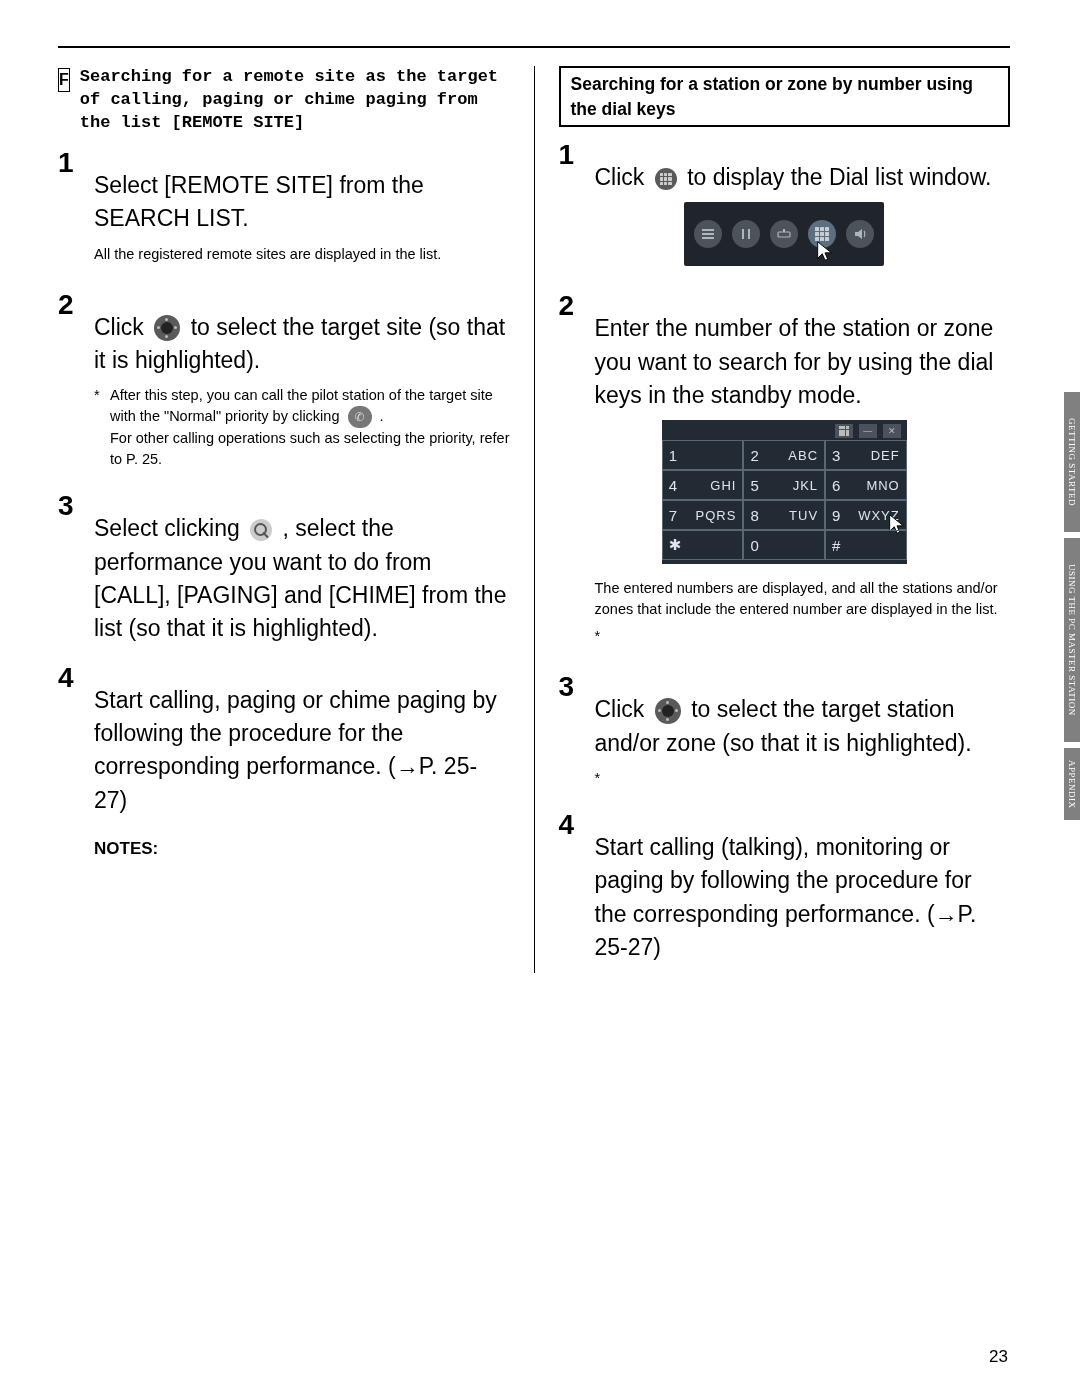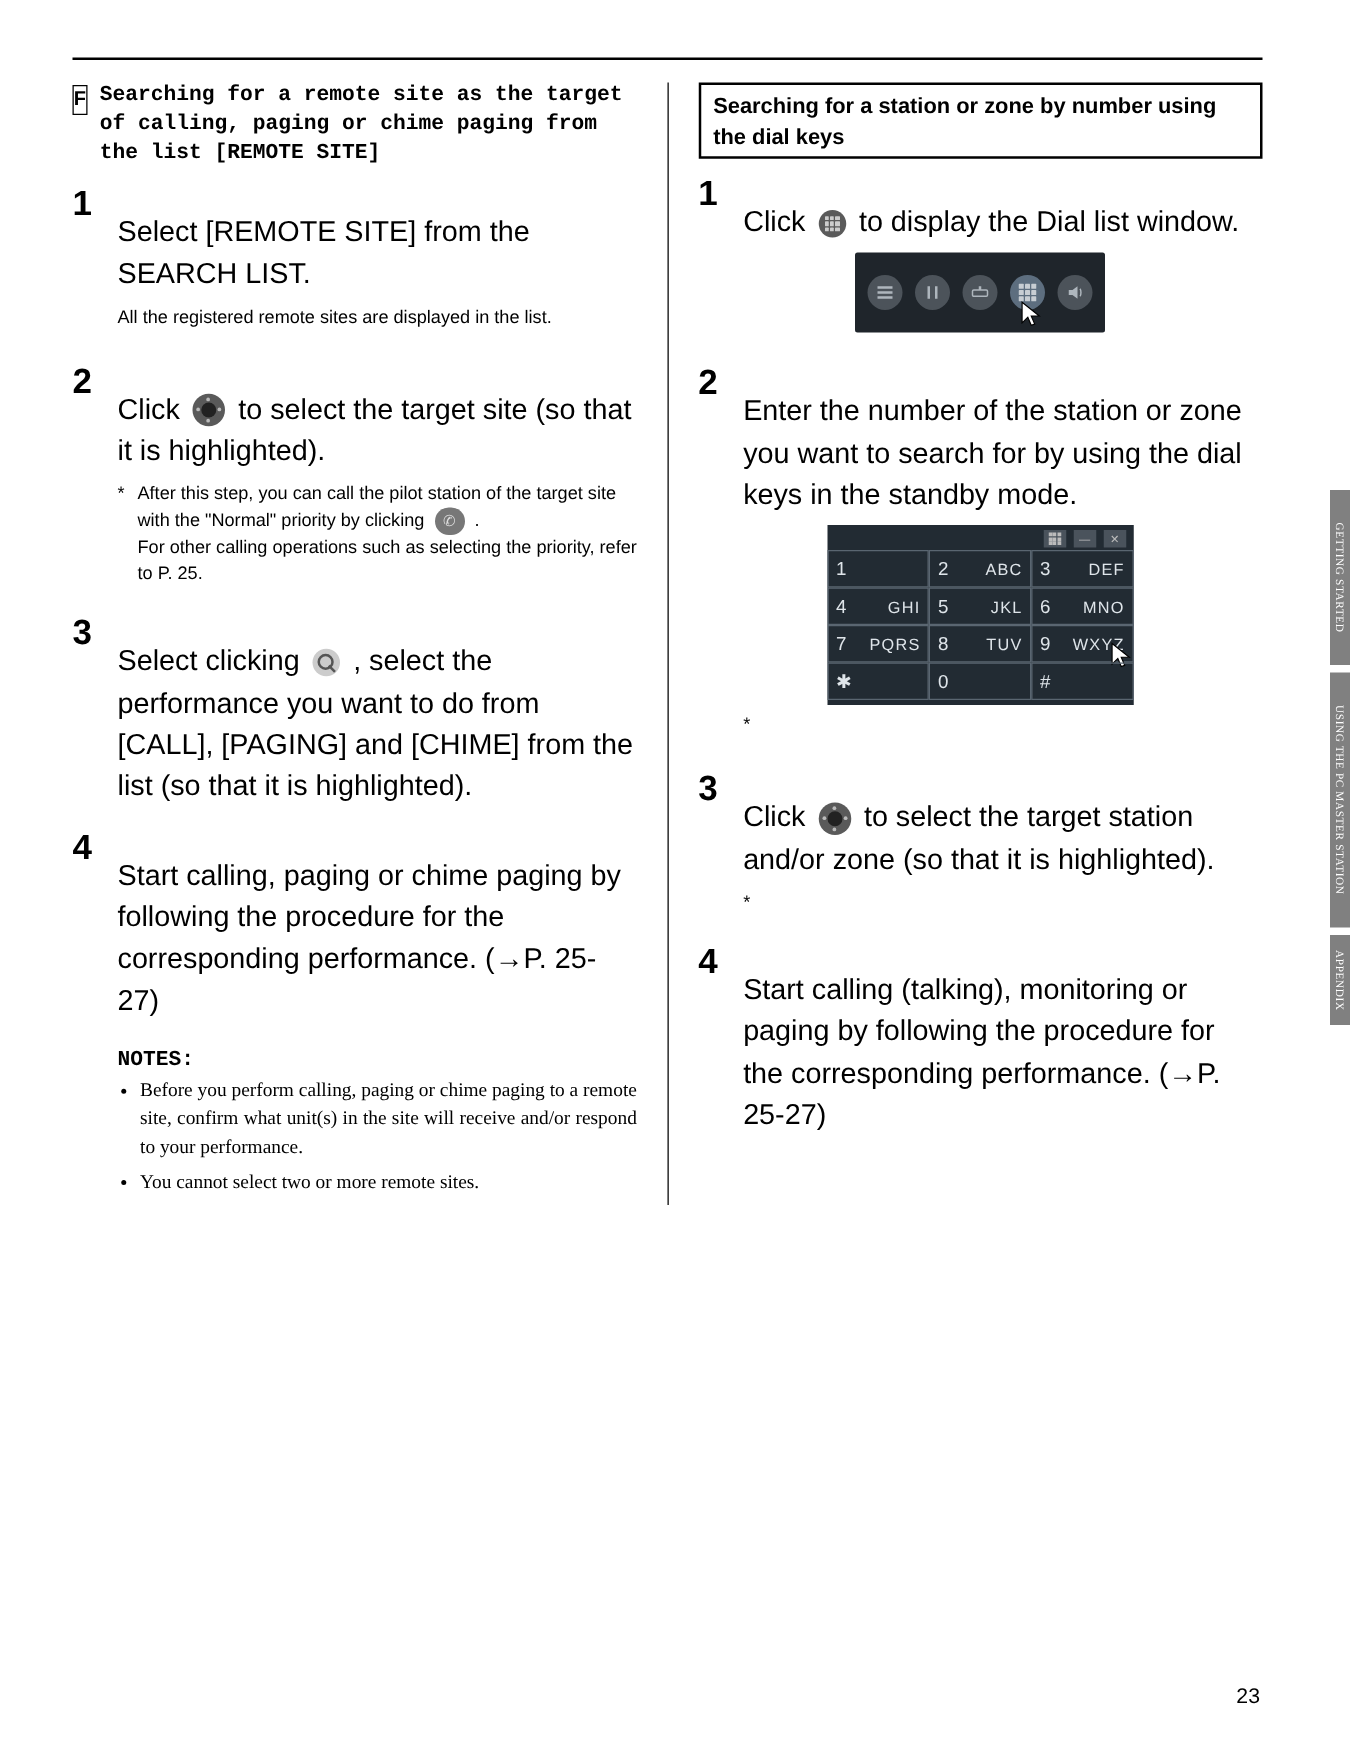--- a/index.html
+++ b/index.html
@@ -11,21 +11,21 @@
   .vdiv{width:1px;background:#000;margin:0 0;align-self:stretch;min-height:850px;}
   .sec-head{display:flex;align-items:flex-start;gap:10px;margin-bottom:10px;}
   .fbox{border:1px solid #000;width:22px;height:22px;display:flex;align-items:center;justify-content:center;font-weight:bold;font-size:16px;margin-top:2px;}
   .sec-title{font-weight:bold;font-size:17px;line-height:1.35;font-family:Liberation Mono, monospace;}
   .step{display:flex;gap:14px;margin:14px 0 8px;}
   .big-num{font-weight:bold;font-size:28px;line-height:1;min-width:22px;}
   .step-body{font-size:23px;line-height:1.45;flex:1;margin-top:20px;}
   .small{font-size:14.5px;line-height:1.45;margin:6px 0 0 36px;}
   .starline{display:flex;gap:6px;font-size:14.5px;line-height:1.45;margin:6px 0 0 36px;}
   .starline .star{min-width:10px;}
-  .notes-hd{font-family:Liberation Mono, monospace;font-weight:bold;font-size:17px;margin:22px 0 4px 36px;}
+  .notes-hd{font-family:Liberation Sans, sans-serif;font-weight:bold;font-size:17px;margin:22px 0 4px 36px;}
   .notes-ul{margin:0 0 0 36px;padding:0 0 0 18px;font-family:Georgia,"Times New Roman",serif;font-size:15.5px;line-height:1.45;}
   .notes-ul li{margin-bottom:6px;text-align:justify;}
   .box-title{border:2px solid #000;padding:4px 10px;font-weight:bold;font-size:17.5px;line-height:1.4;margin-bottom:14px;}
   
   .ico-center{display:inline-flex;vertical-align:middle;width:26px;height:26px;border-radius:50%;background:#5a5a5a;justify-content:center;align-items:center;position:relative;margin:0 4px;}
   .ico-center .inner{width:12px;height:12px;border-radius:50%;background:#222;}
   .ico-center .dot{position:absolute;width:3px;height:3px;background:#bbb;border-radius:50%;}
   .ico-center .d1{top:3px;left:11px;} .ico-center .d2{bottom:3px;left:11px;}
   .ico-center .d3{left:3px;top:11px;} .ico-center .d4{right:3px;top:11px;}
   .ico-grid-s{display:inline-flex;vertical-align:middle;width:22px;height:22px;border-radius:50%;background:#5a5a5a;justify-content:center;align-items:center;margin:0 4px;}
@@ -114,24 +114,20 @@
             <span>, select the performance you want to do from [CALL], [PAGING] and [CHIME] from the list (so that it is highlighted).</span>
           </div>
         </div>
 
         <div class="step" style="margin-top:18px;">
           <div class="big-num">4</div>
           <div class="step-body">Start calling, paging or chime paging by following the procedure for the corresponding performance. (→P. 25-27)</div>
         </div>
 
         <div class="notes-hd">NOTES:</div>
-        <ul class="notes-ul">
-          <li>Before you perform calling, paging or chime paging to a remote site, confirm what unit(s) in the site will receive and/or respond to your performance.</li>
-          <li>You cannot select two or more remote sites.</li>
-        </ul>
       </div>
 
       <div class="vdiv"></div>
 
       <div class="col">
         <div class="box-title">Searching for a station or zone by number using the dial keys</div>
 
         <div class="step">
           <div class="big-num">1</div>
           <div class="step-body">
@@ -269,20 +265,21 @@
                 <span class="num">0</span>
                 <span class="lab"></span>
               </div>
               <div class="kp-cell">
                 <span class="num">#</span>
                 <span class="lab"></span>
               </div>
             </div>
         </div>
 
+        <div class="small" style="margin-top:14px;">The entered numbers are displayed, and all the stations and/or zones that include the entered number are displayed in the list.</div>
         <div class="starline">
             <span class="star">*</span>
         </div>
 
         <div class="step" style="margin-top:26px;">
           <div class="big-num">3</div>
           <div class="step-body">
             <span>Click </span>
             <span class="ico-center">
                 <span class="inner"></span>

